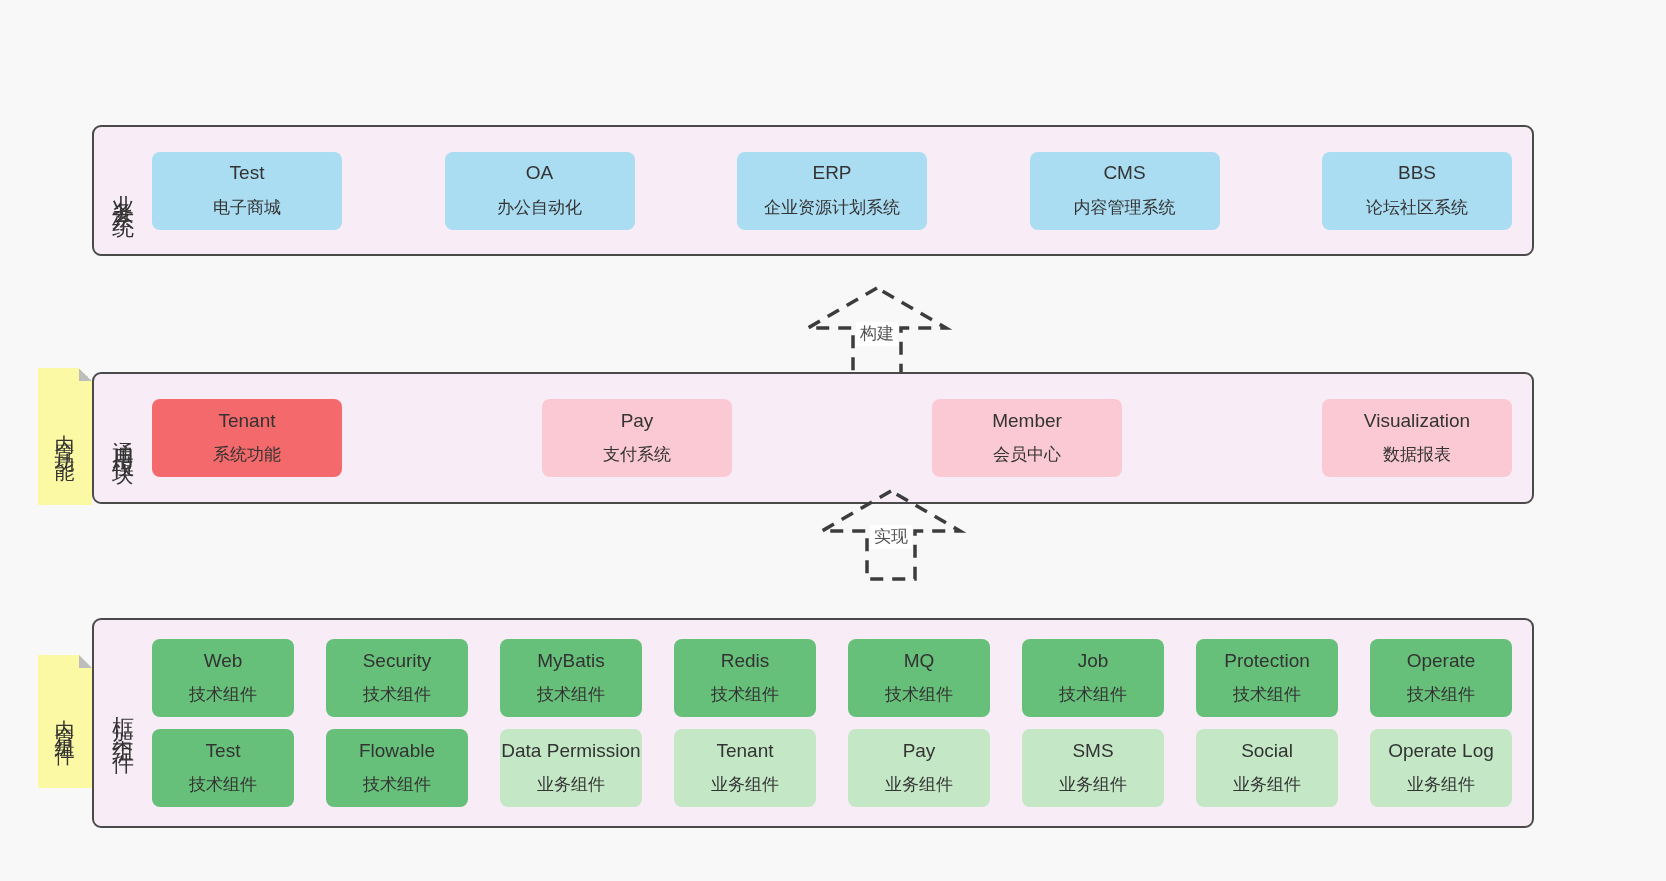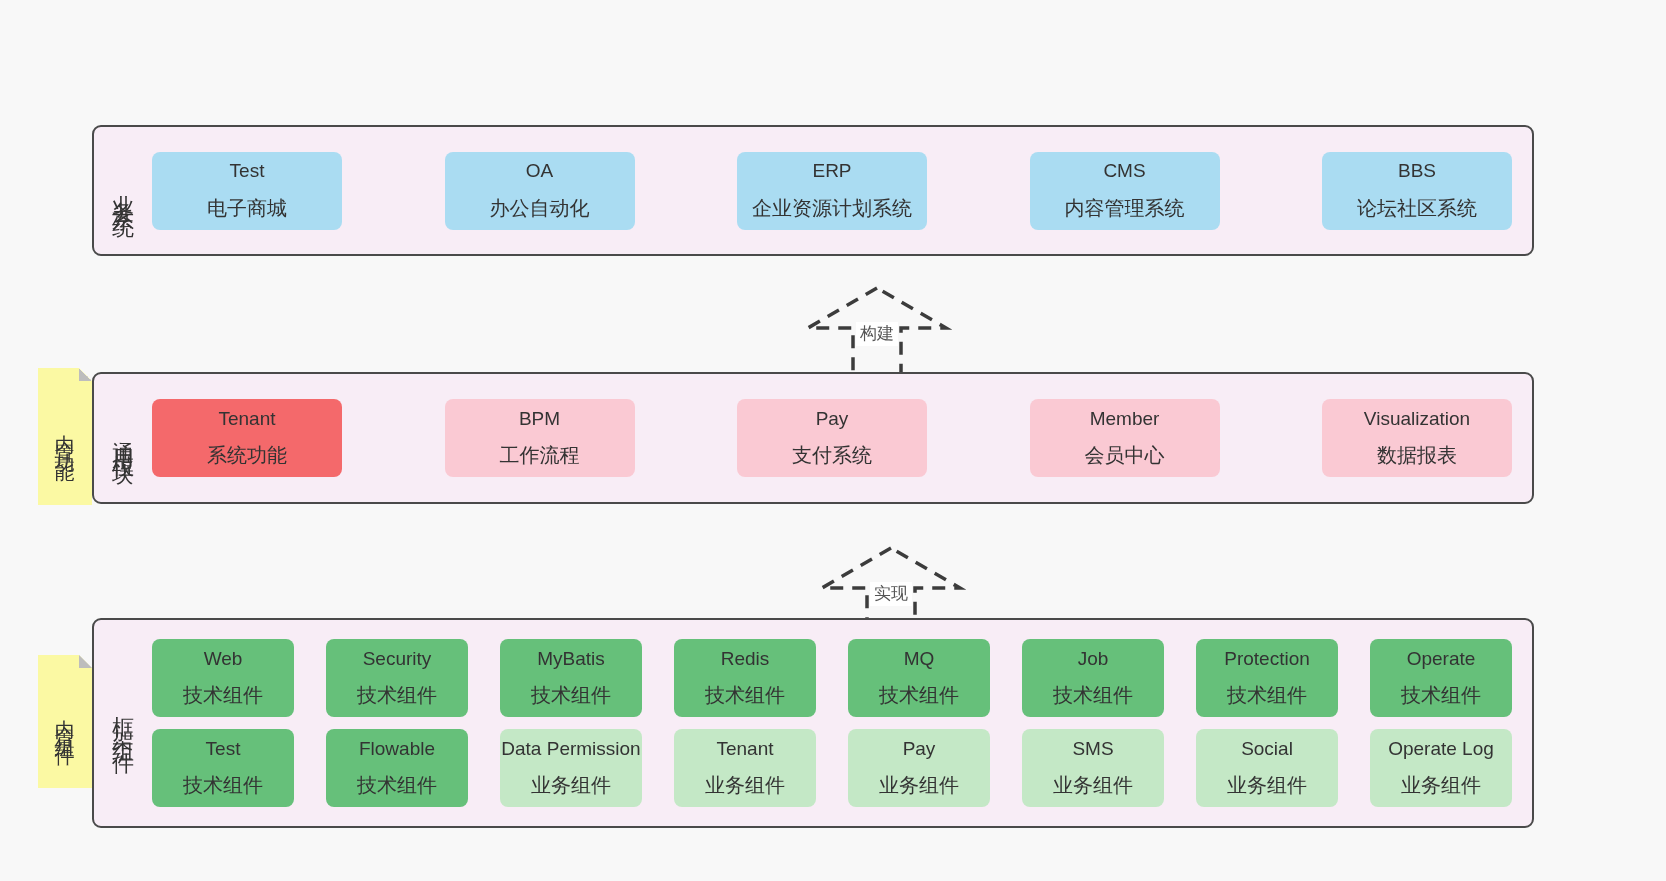--- a/index.html
+++ b/index.html
@@ -22,21 +22,21 @@
   .track{flex:1;display:flex;align-items:center;justify-content:space-between;
          padding:0 20px 0 0;}
   .track-grid{flex:1;display:flex;flex-direction:column;justify-content:center;gap:12px;
          padding:0 20px 0 0;}
   .row8{display:flex;justify-content:space-between;}
 
   
   .box{box-sizing:border-box;border-radius:8px;display:flex;flex-direction:column;
        align-items:center;justify-content:center;text-align:center;color:var(--text,#333);}
   .box .t{font-size:19px;line-height:1.25;}
-  .box .s{font-size:20px;line-height:1.35;margin-top:12px;}
+  .box .s{font-size:17px;line-height:1.35;margin-top:12px;}
   .box-wide{width:190px;height:78px;}
   .box-sm{width:142px;height:78px;}
   .blue{background:var(--box-blue,#aadcf2);}
   .red{background:var(--box-red,#f4696b);}
   .pink{background:var(--box-pink,#fac9d3);}
   .green{background:var(--box-green,#66c07a);}
   .green-light{background:var(--box-green-light,#c4e8c6);}
 
   
   .note{position:absolute;left:38px;width:54px;background:var(--note-bg,#fbf9a3);
@@ -44,21 +44,21 @@
         clip-path:polygon(0 0,calc(100% - 13px) 0,100% 13px,100% 100%,0 100%);}
   .note-mid{top:368px;height:137px;}
   .note-bot{top:655px;height:133px;}
   .note .fold{position:absolute;top:0;right:0;width:13px;height:13px;
         background:linear-gradient(to bottom left,rgba(0,0,0,0) 0 50%,var(--note-fold,#bdbdbd) 50% 100%);}
   .note-label{font-size:20px;letter-spacing:9px;}
 
   
   .arrow{position:absolute;width:150px;height:96px;}
   .arrow-1{left:802px;top:284px;}
-  .arrow-2{left:816px;top:544px;}
+  .arrow-2{left:816px;top:487px;}
   .arrow svg{display:block;width:150px;height:96px;}
   .arrow path{fill:none;stroke:var(--arrow-stroke,#3c3c3c);stroke-width:3.5;stroke-dasharray:13 9;}
   .arrow-label{position:absolute;left:50%;top:38px;transform:translateX(-50%);
         background:#ffffff;color:#555;font-size:17px;padding:2px 4px;line-height:1.2;white-space:nowrap;}
 </style>
 </head>
 <body>
 
 <div class="canvas">
 
@@ -105,24 +105,20 @@
   <div class="layer layer-mid">
     <div class="label-col">
       <div class="vtext layer-label">通用模块</div>
     </div>
     <div class="track">
       <div class="box box-wide red">
         <div class="t">Tenant</div>
         <div class="s">系统功能</div>
       </div>
       <div class="box box-wide pink">
-        <div class="t">BPM</div>
-        <div class="s">工作流程</div>
-      </div>
-      <div class="box box-wide pink">
         <div class="t">Pay</div>
         <div class="s">支付系统</div>
       </div>
       <div class="box box-wide pink">
         <div class="t">Member</div>
         <div class="s">会员中心</div>
       </div>
       <div class="box box-wide pink">
         <div class="t">Visualization</div>
         <div class="s">数据报表</div>

